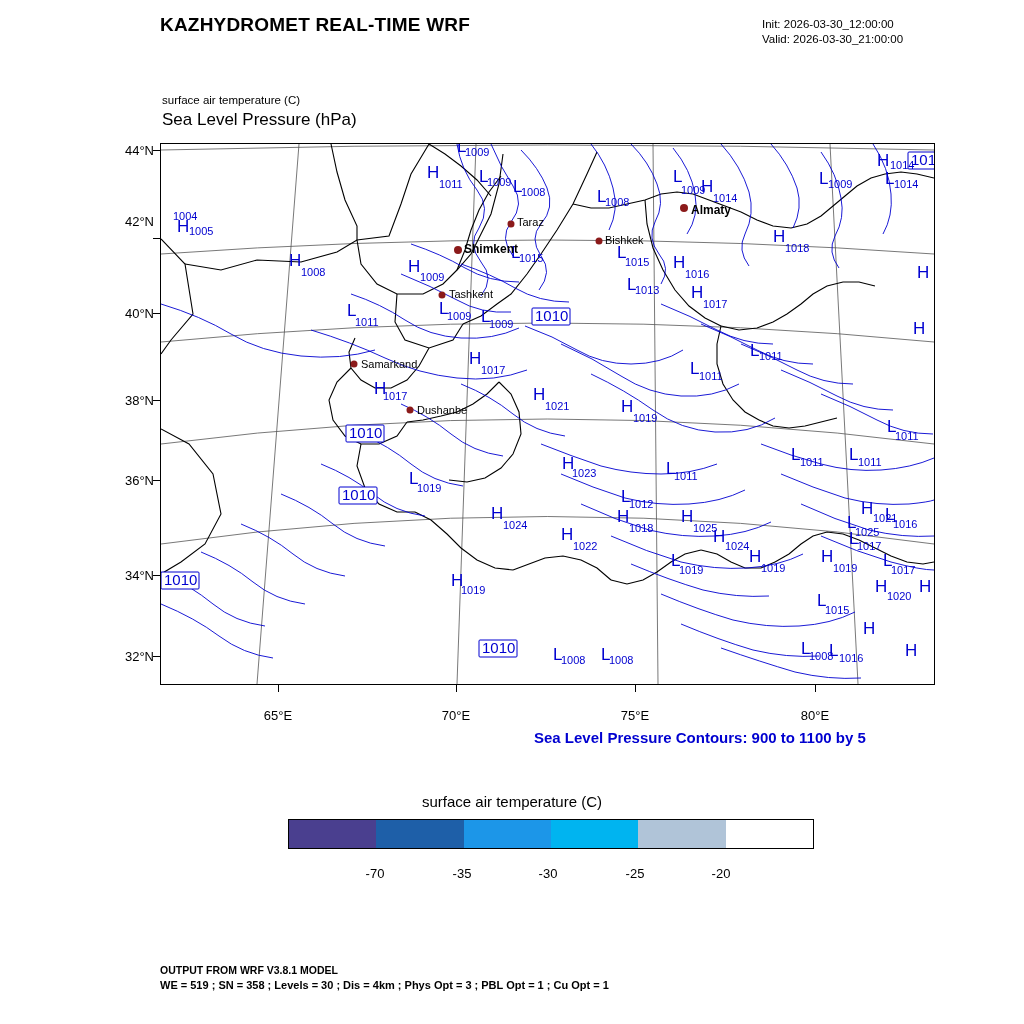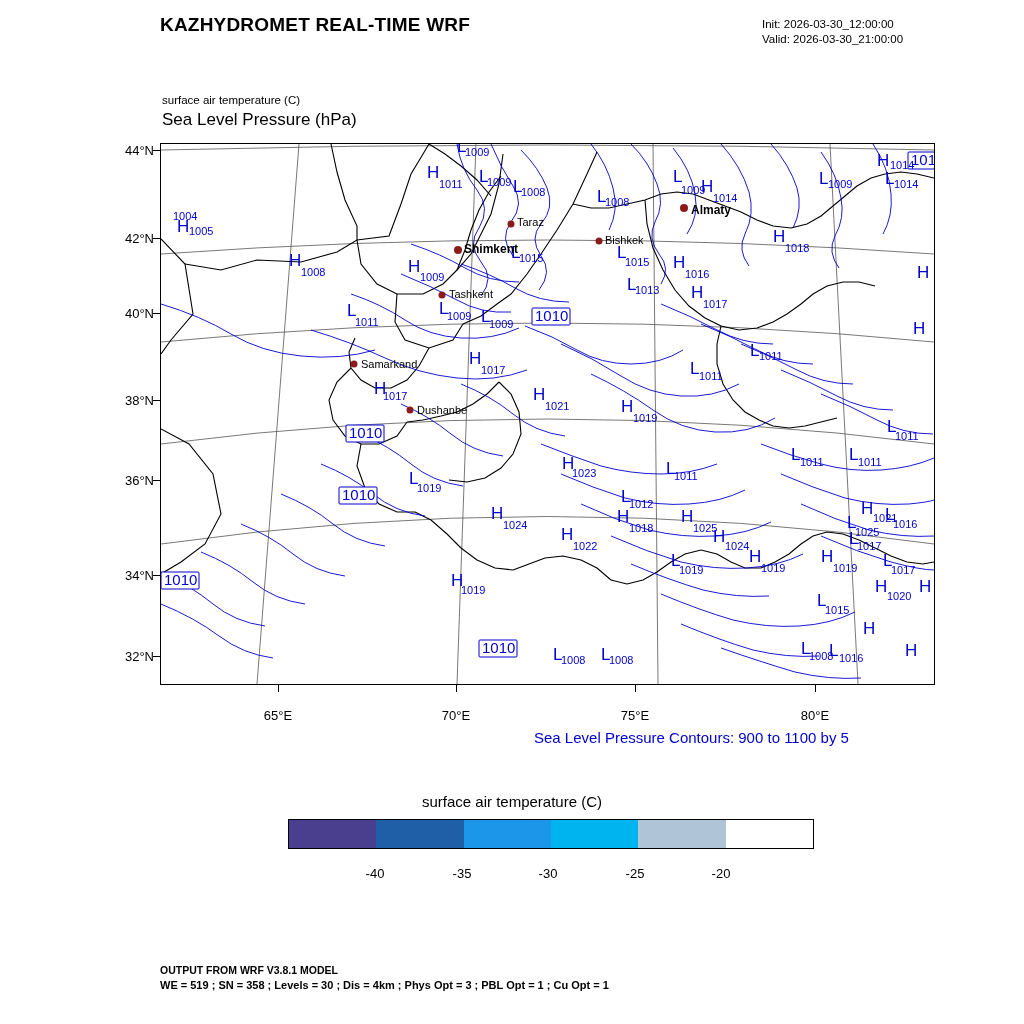--- a/index.html
+++ b/index.html
@@ -71,21 +71,21 @@
   }
   .tick {
     background: #000;
   }
 
   
   #slp-caption {
     left: 534px; top: 729px;
     font-size: 15px;
     color: #0000d0;
-    font-weight: normal;
+    font-weight: bold;
   }
 
   
   #cbar-title {
     left: 0; top: 793px;
     width: 1024px;
     text-align: center;
     font-size: 15px;
     color: #000;
   }
@@ -393,21 +393,21 @@
       <text class="city-name" x="200" y="224">Samarkand</text>
 
       <circle class="city-dot" cx="249" cy="266" r="3.5"></circle>
       <text class="city-name" x="256" y="270">Dushanbe</text>
     </g>
   </svg>
 </div>
 
 <div class="abs lat-label" style="left:84px; top:143px;">44°N</div>
 <div class="abs tick" style="left:153px; top:150px; width:7px; height:1px;"></div>
-<div class="abs lat-label" style="left:84px; top:231px;">42°N</div>
+<div class="abs lat-label" style="left:84px; top:214px;">42°N</div>
 <div class="abs tick" style="left:153px; top:238px; width:7px; height:1px;"></div>
 <div class="abs lat-label" style="left:84px; top:306px;">40°N</div>
 <div class="abs tick" style="left:153px; top:313px; width:7px; height:1px;"></div>
 <div class="abs lat-label" style="left:84px; top:393px;">38°N</div>
 <div class="abs tick" style="left:153px; top:400px; width:7px; height:1px;"></div>
 <div class="abs lat-label" style="left:84px; top:473px;">36°N</div>
 <div class="abs tick" style="left:153px; top:480px; width:7px; height:1px;"></div>
 <div class="abs lat-label" style="left:84px; top:568px;">34°N</div>
 <div class="abs tick" style="left:153px; top:575px; width:7px; height:1px;"></div>
 <div class="abs lat-label" style="left:84px; top:649px;">32°N</div>
@@ -426,20 +426,20 @@
 
 <div class="abs" id="cbar-title">surface air temperature  (C)</div>
 <div class="abs" id="cbar">
   <div style="background:#4a3f8f"></div>
   <div style="background:#1e5fa8"></div>
   <div style="background:#1c96e8"></div>
   <div style="background:#00b4f0"></div>
   <div style="background:#b0c4d8"></div>
   <div style="background:#ffffff"></div>
 </div>
-<div class="abs cbar-tick" style="left:345px;">-40</div>
+<div class="abs cbar-tick" style="left:345px;">-70</div>
 <div class="abs cbar-tick" style="left:432px;">-35</div>
 <div class="abs cbar-tick" style="left:518px;">-30</div>
 <div class="abs cbar-tick" style="left:605px;">-25</div>
 <div class="abs cbar-tick" style="left:691px;">-20</div>
 
 <div class="abs" id="footer1">OUTPUT FROM WRF V3.8.1 MODEL</div>
 <div class="abs" id="footer2">WE = 519 ; SN = 358 ; Levels = 30 ; Dis = 4km ; Phys Opt = 3 ; PBL Opt = 1 ; Cu Opt = 1</div>
 
 </body></html>

